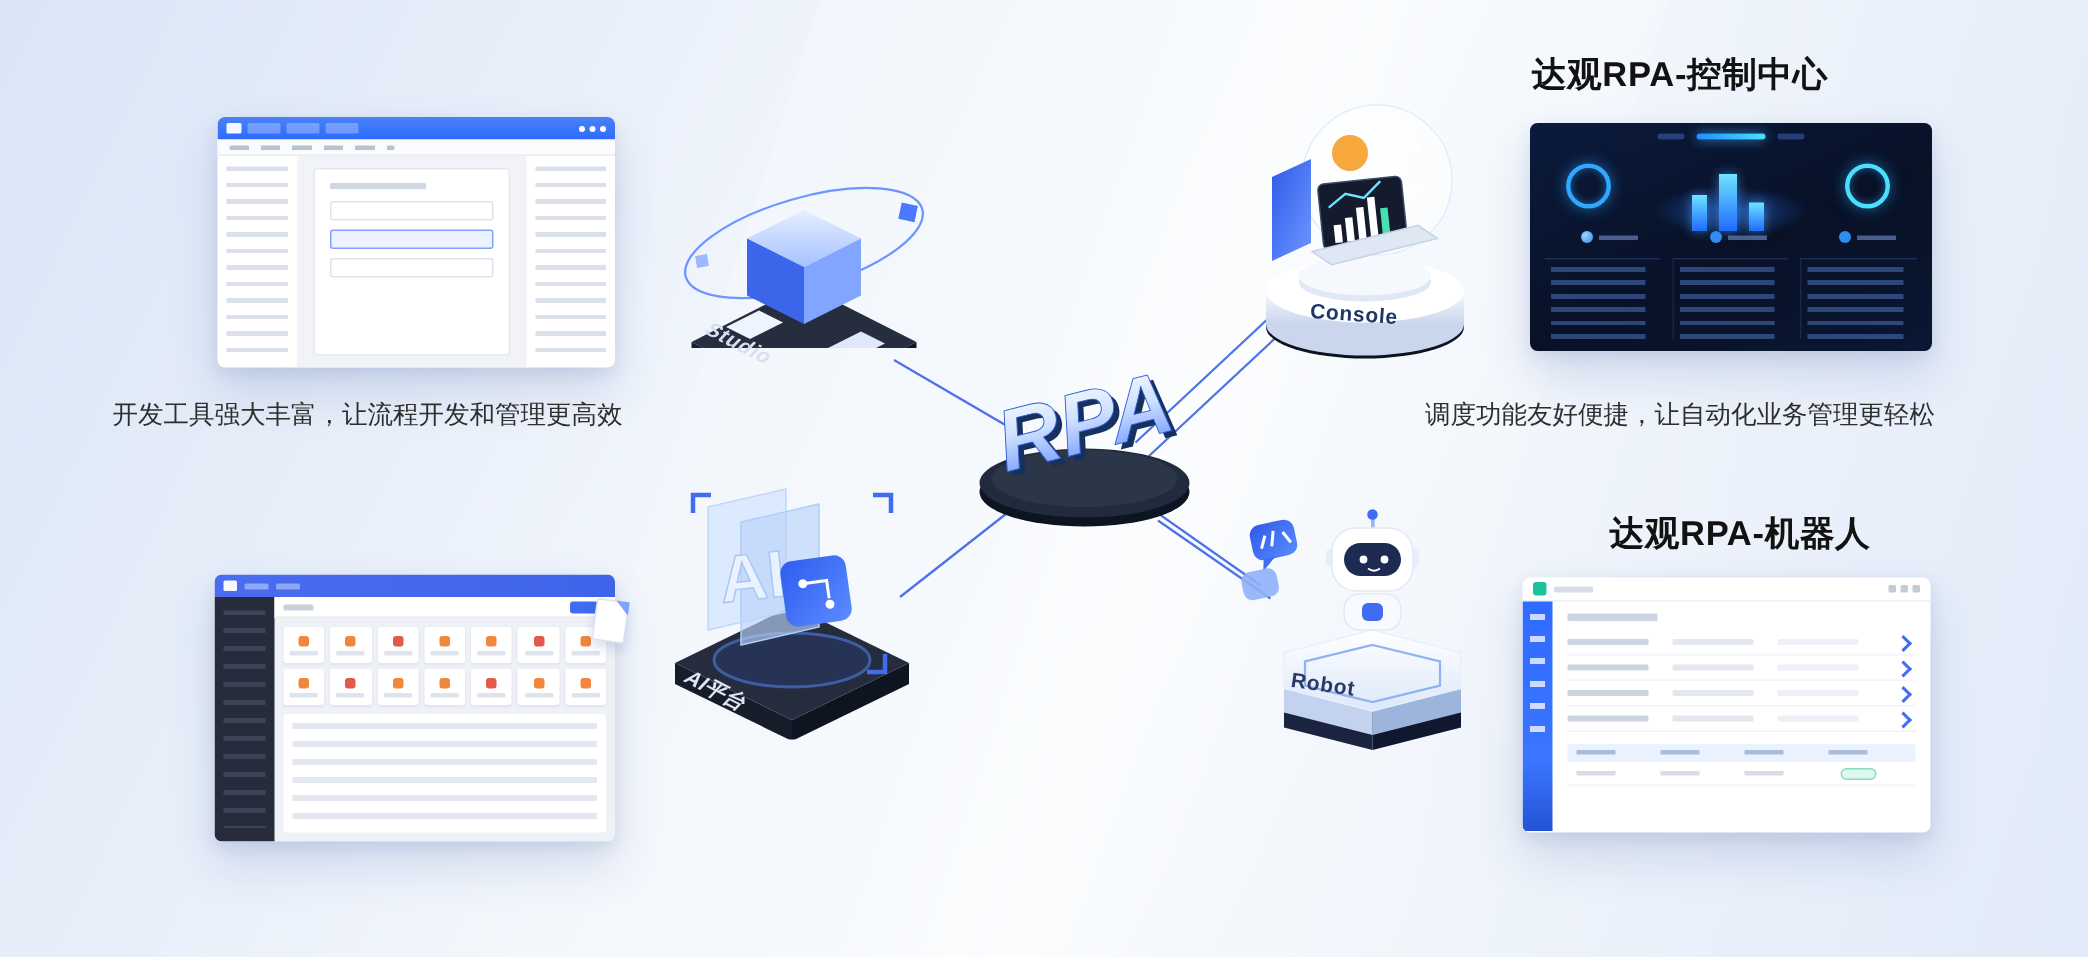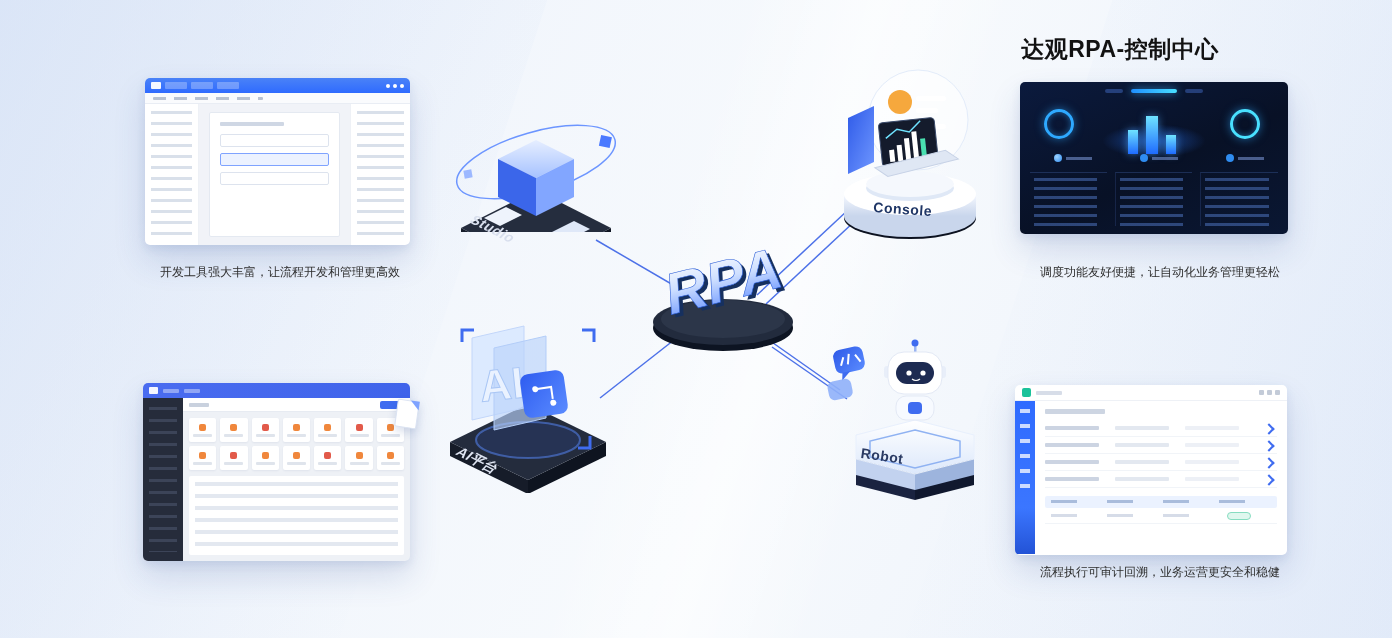--- a/index.html
+++ b/index.html
@@ -17,21 +17,21 @@
     background:linear-gradient(260deg,rgba(208,223,246,.45),rgba(255,255,255,0))}
 
   .connectors{position:absolute;left:0;top:0;z-index:1}
 
   .sec-title{position:absolute;margin:0;font-size:23px;font-weight:800;color:#121212;
     text-align:center;letter-spacing:.5px;z-index:2}
   .t-dev{left:105px;top:34px;width:350px}
   .t-ctl{left:940px;top:34px;width:360px}
   .t-ai{left:105px;top:338px;width:350px}
   .t-rob{left:980px;top:340px;width:360px}
-  .caption{position:absolute;margin:0;font-size:12px;color:#2e2e2e;text-align:center;line-height:1.75;z-index:2}
+  .caption{position:absolute;margin:0;font-size:17px;color:#2e2e2e;line-height:1.75;z-index:2}
   .c-dev{left:75px;top:262px;width:410px}
   .c-ctl{left:950px;top:262px;width:420px}
   .c-ai{left:94px;top:565px;width:372px}
   .c-rob{left:950px;top:562px;width:420px}
 
   
   .shot{position:absolute;background:#fff;border-radius:5px;overflow:hidden;z-index:2;
     box-shadow:0 16px 32px rgba(45,75,150,.16),0 4px 10px rgba(45,75,150,.10)}
 
   
@@ -256,20 +256,21 @@
           <div class="ai-card"></div>
         </div>
         <div class="ai-panel">
           <div class="stripes"></div>
         </div>
       </div>
     </div>
   </div>
   <div class="ai-doc"></div>
 
+  <h2 class="sec-title t-rob">达观RPA-机器人</h2>
   <div class="shot shot-rob">
     <div class="rob-top">
       <i class="rob-app"></i>
       <i class="rob-tbar"></i>
       <i class="rob-ctrls"></i>
     </div>
     <div class="rob-body">
       <div class="rob-rail">
         <div class="stripes"></div>
       </div>
@@ -279,21 +280,20 @@
         <div class="rob-row"></div>
         <div class="rob-row"></div>
         <div class="rob-row"></div>
         <div class="rob-thead"></div>
         <div class="rob-trow">
           <i class="rob-pill"></i>
         </div>
       </div>
     </div>
   </div>
-  <p class="caption c-rob">流程执行可审计回溯，业务运营更安全和稳健</p>
 
   <div class="node node-studio">
     <svg width="175" height="170" viewBox="0 0 175 170">
       <defs>
         <linearGradient id="cubeTop" x1="0" y1="0" x2="0" y2="1">
           <stop offset="0" stop-color="#e6eeff"></stop>
             <stop offset="1" stop-color="#a6c2ff"></stop>
         </linearGradient>
       </defs>
       <g>

